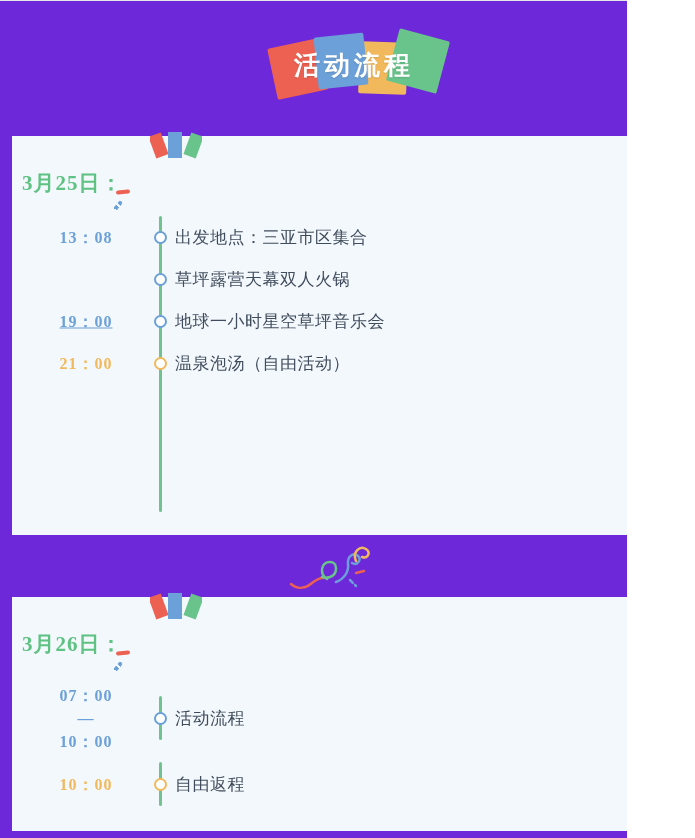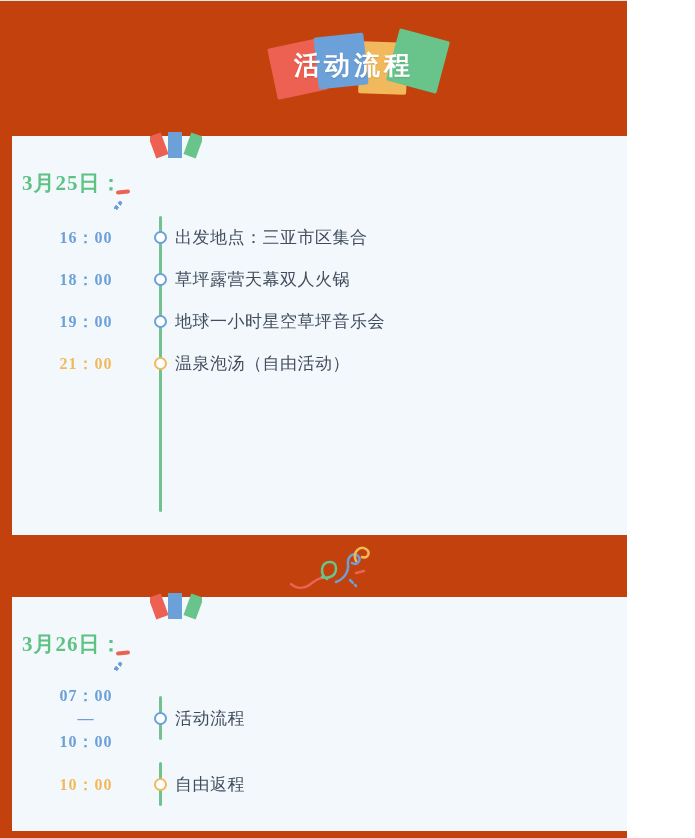--- a/index.html
+++ b/index.html
@@ -1,19 +1,19 @@
 <!DOCTYPE html>
 <html style="--red: #ec6152; --blue: #6ba0d8; --yellow: #f2b95c; --green: #68c48b; --line_green: #71c28f; --panel_bg: #f3f8fc; --label_text: #414d5c; --date_green: #5ec283;"><head>
 <meta charset="utf-8">
 <style>
   * { margin:0; padding:0; box-sizing:border-box; }
   html,body { background:#fff; }
   .page {
     position:relative; width:627px; height:838px;
-    background:#c2410c; overflow:hidden;
+    background:#6d28d9; overflow:hidden;
     border-top:1px solid #e4e6e8;
     font-family:"Liberation Sans","DejaVu Sans",sans-serif;
   }
   
   .title-badge { position:absolute; left:266px; top:28px; width:176px; height:78px; }
   .sq { position:absolute; border-radius:2px; }
   .sq.red    { left:6px;   top:14px; width:52px; height:52px; transform:rotate(-12deg); background:var(--red);    z-index:1; }
   .sq.blue   { left:50px;  top:6px;  width:50px; height:52px; transform:rotate(-6deg);  background:var(--blue);   z-index:4; }
   .sq.yellow { left:93px;  top:13px; width:48px; height:52px; transform:rotate(2deg);   background:var(--yellow); z-index:2; }
   .sq.green  { left:126px; top:5px;  width:52px; height:54px; transform:rotate(15deg);  background:var(--green);  z-index:3; }
@@ -89,41 +89,38 @@
     </svg>
     <div class="date-row">
       <span class="date-text">3月25日：</span>
     </div>
     <span class="deco-dash dash-red"></span>
     <span class="deco-dash dash-blue"></span>
     <div class="tl-line"></div>
     <div class="rows">
   <div class="tl-row">
     <div class="tl-time" style="color: rgb(107, 160, 216);">
-            <div>16：00</div>
+            <div>13：08</div>
           </div>
 
     <span class="tl-dot" style="border-color: rgb(107, 160, 216);"></span>
     <div class="tl-label">出发地点：三亚市区集合</div>
   </div>
 
 
 
 
   <div class="tl-row">
-    <div class="tl-time" style="color: rgb(107, 160, 216);">
-            <div>18：00</div>
-          </div>
 
     <span class="tl-dot" style="border-color: rgb(107, 160, 216);"></span>
     <div class="tl-label">草坪露营天幕双人火锅</div>
   </div>
 
   <div class="tl-row">
-    <div class="tl-time" style="color: rgb(107, 160, 216);">
+    <div class="tl-time" style="color: rgb(107, 160, 216); text-decoration: underline;">
             <div>19：00</div>
           </div>
 
     <span class="tl-dot" style="border-color: rgb(107, 160, 216);"></span>
     <div class="tl-label">地球一小时星空草坪音乐会</div>
   </div>
 
   <div class="tl-row">
     <div class="tl-time" style="color: rgb(242, 185, 92); text-align: center;">
             <div>21：00</div>

